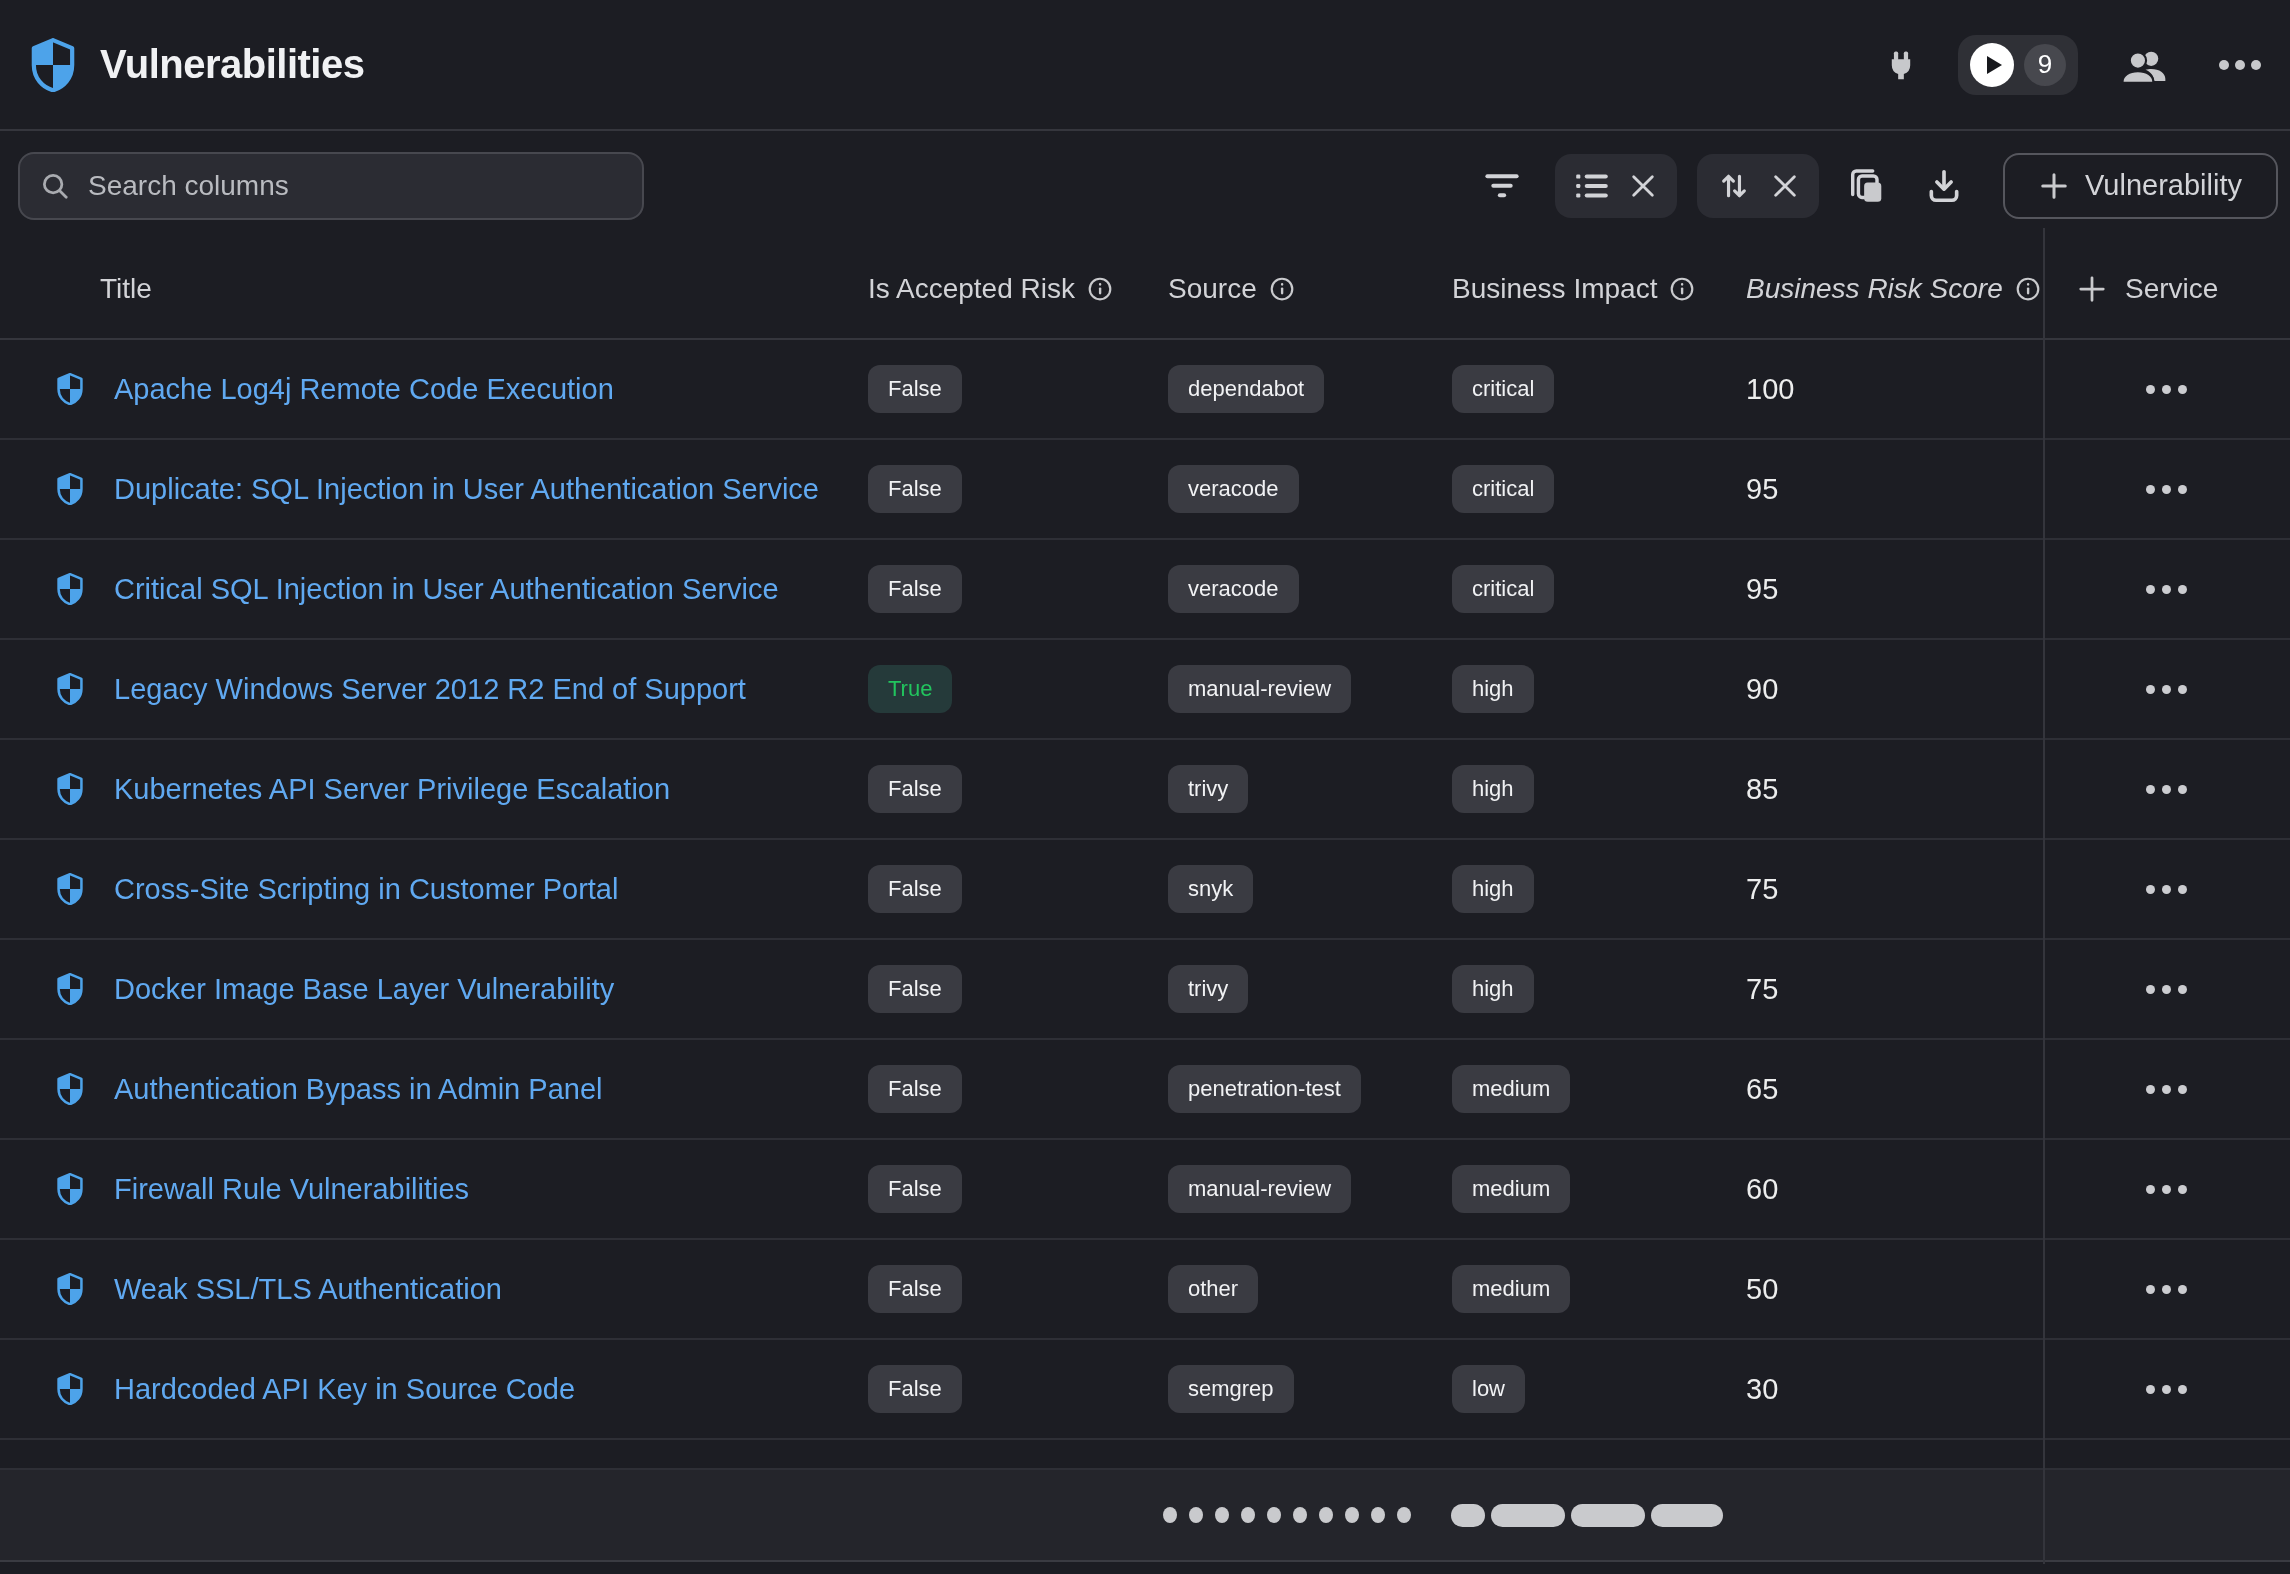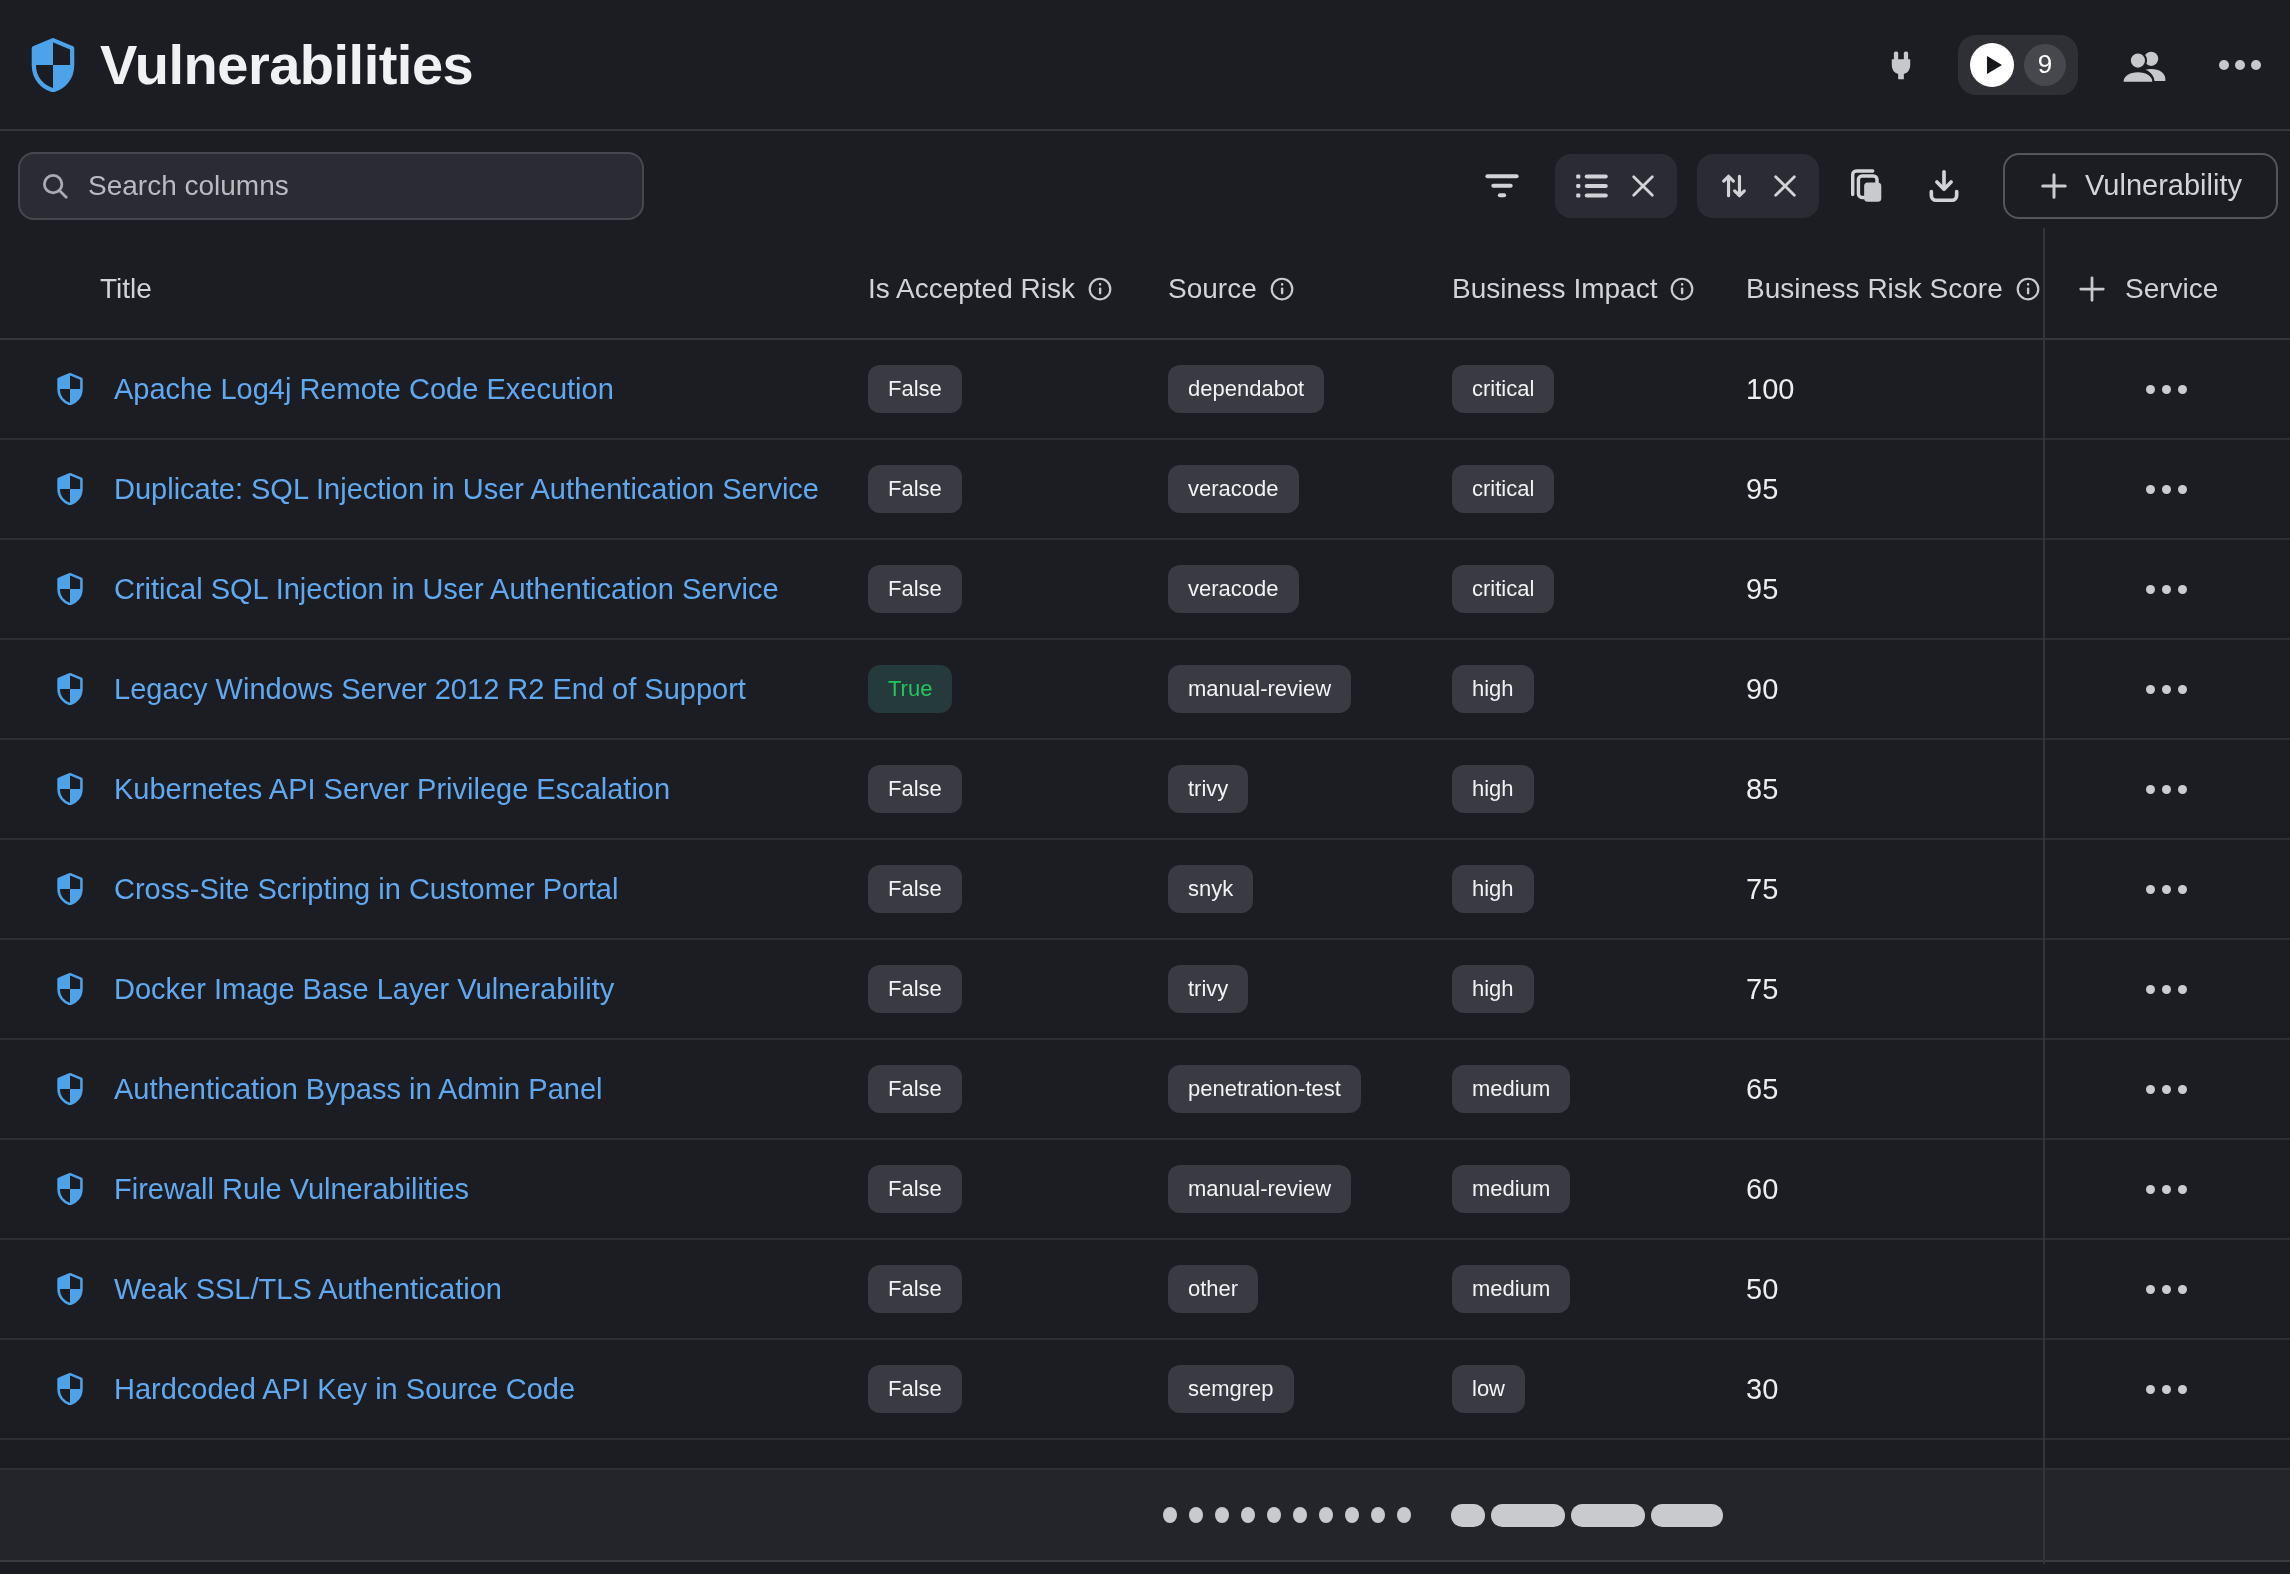--- a/index.html
+++ b/index.html
@@ -9,21 +9,21 @@
     font-family:"Liberation Sans", sans-serif;
     color:#e8e9ec;
     position:relative;
   }
   
   .appbar {
     height:131px; display:flex; align-items:center;
     border-bottom:2px solid #35363d; padding:0 28px 0 30px;
   }
   .logo { width:46px; height:54px; margin-right:24px; flex:none; }
-  .app-title { font-size:56px; font-weight:700; color:#f0f1f3; letter-spacing:-0.5px; }
+  .app-title { font-size:40px; font-weight:700; color:#f0f1f3; letter-spacing:-0.5px; }
   .appbar-spacer { flex:1; }
   .appbar-right { display:flex; align-items:center; }
   .iconbtn { background:none; border:none; cursor:pointer; display:flex; align-items:center; justify-content:center; }
   .plug-btn { margin-right:40px; }
   .run-pill {
     display:flex; align-items:center; background:#2f3036; border:none; cursor:pointer;
     border-radius:18px; height:60px; padding:0 12px; gap:10px;
   }
   .run-circle { width:44px; height:44px; }
   .run-count {
@@ -244,21 +244,21 @@
       <svg width="26" height="26" viewBox="0 0 24 24" class="info-ic">
         <use href="#ic-info"></use>
       </svg>
     </div>
     <div class="hcell" style="grid-column: 5;">
       <span>Business Impact</span>
       <svg width="26" height="26" viewBox="0 0 24 24" class="info-ic">
         <use href="#ic-info"></use>
       </svg>
     </div>
-    <div class="hcell" style="grid-column: 6;">
+    <div class="hcell" style="grid-column: 6; font-style: italic;">
       <span>Business Risk Score</span>
       <svg width="26" height="26" viewBox="0 0 24 24" class="info-ic">
         <use href="#ic-info"></use>
       </svg>
     </div>
     <div class="hcell prop-head" style="grid-column:7">
     <svg width="30" height="30" viewBox="0 0 24 24" stroke="#c9cacd" stroke-width="2.2" stroke-linecap="round">
         <path d="M12 3 V21 M3 12 H21"></path>
       </svg>
     <span>Service</span>

